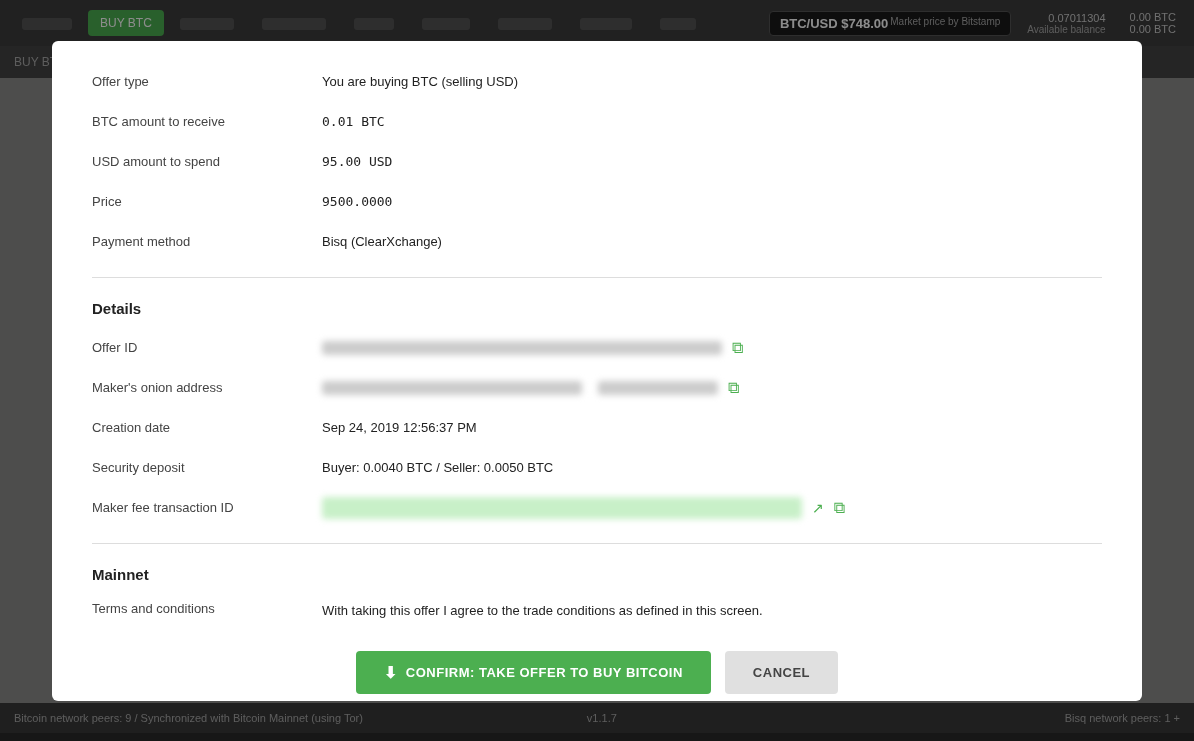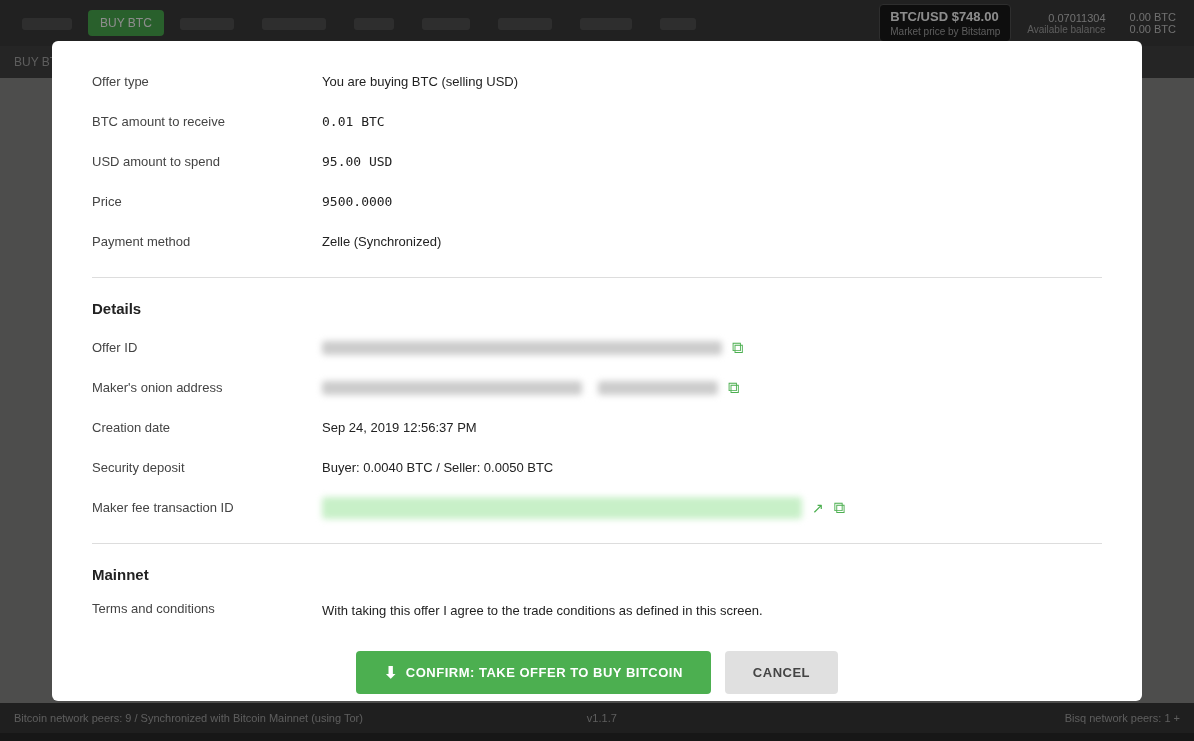--- a/index.html
+++ b/index.html
@@ -42,21 +42,21 @@
       gap: 8px;
     }
     .price-box {
       background: #1a1a1a;
       border: 1px solid #555;
       border-radius: 4px;
       padding: 4px 10px;
       color: #ccc;
       font-size: 11px;
       display: flex;
-      flex-direction: column;
+      flex-direction: row;
       gap: 2px;
     }
     .price-main { font-size: 13px; font-weight: bold; color: #fff; }
     .price-sub { font-size: 10px; color: #aaa; }
     .stat-box {
       display: flex;
       flex-direction: column;
       align-items: flex-end;
       font-size: 11px;
       color: #ccc;
@@ -334,21 +334,21 @@
     <div class="field-row">
       <span class="field-label">USD amount to spend</span>
       <span class="field-value">95.00 USD</span>
     </div>
     <div class="field-row">
       <span class="field-label">Price</span>
       <span class="field-value">9500.0000</span>
     </div>
     <div class="field-row">
       <span class="field-label">Payment method</span>
-      <span class="field-value normal">Zelle (Synchronized)</span>
+      <span class="field-value normal">Bisq (ClearXchange)</span>
     </div>
 
     <hr class="modal-divider">
 
     <div class="modal-section-title">Details</div>
 
     <div class="field-row">
       <span class="field-label">Offer ID</span>
       <div class="field-with-icon">
         <span class="redacted redacted-long"></span>

